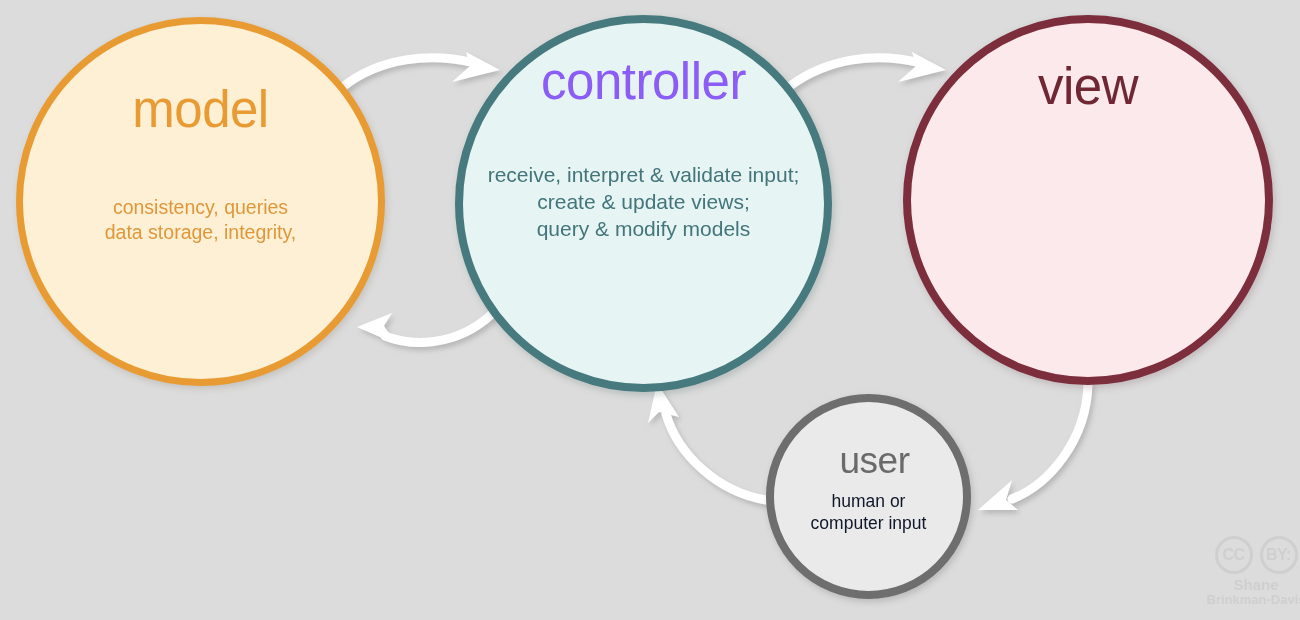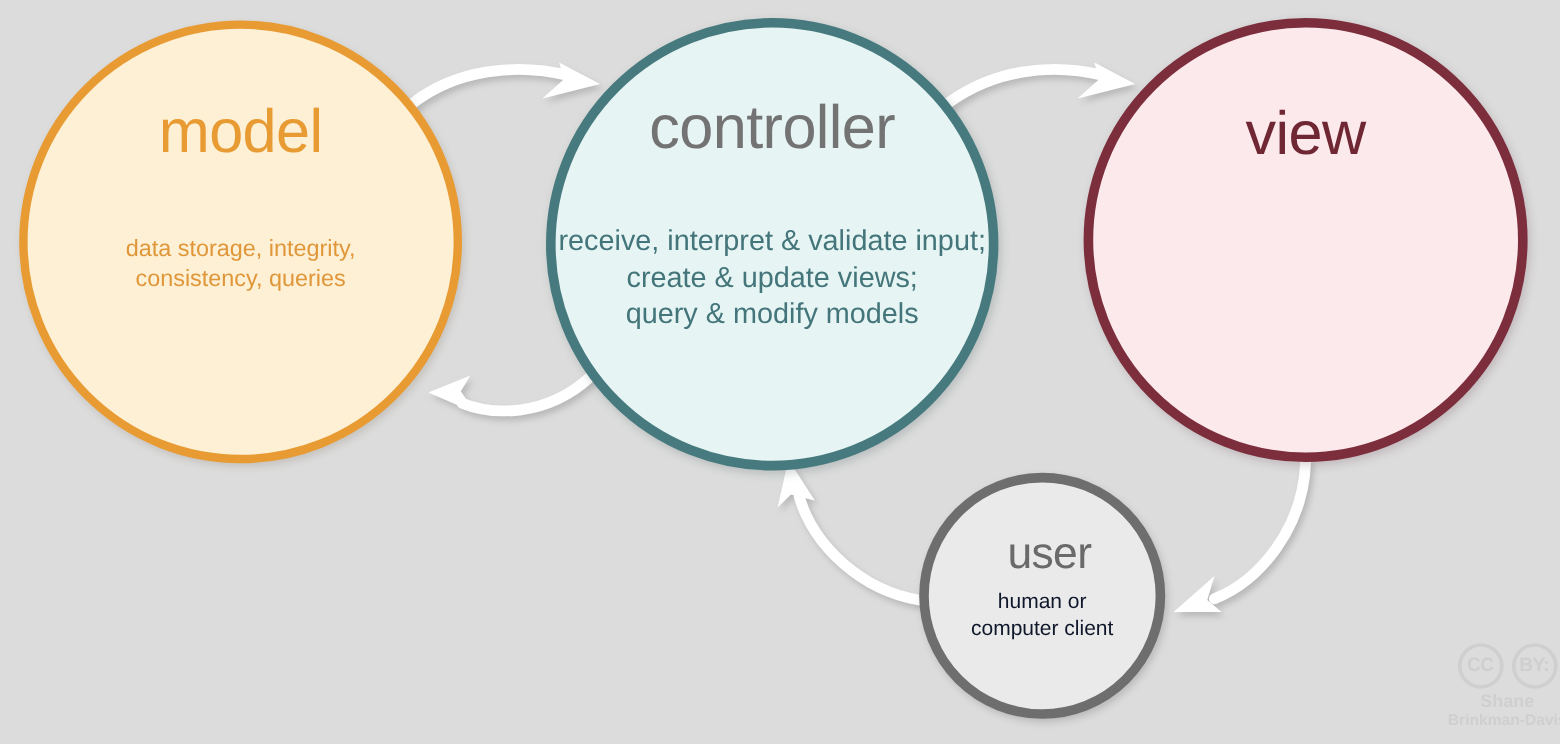--- a/index.html
+++ b/index.html
@@ -73,44 +73,44 @@
   #node-controller {
     left: 455px;
     top: 15px;
     width: 377px;
     height: 377px;
     background: #e6f4f3;
     border: 8px solid #477a7e;
     box-shadow: 2px 3px 7px rgba(80,100,100,0.25);
   }
   #node-controller .title {
-    color: #737373;
+    color: #8b5cf6;
     font-size: 51px;
-    margin-top: 57px;
+    margin-top: 33px;
   }
   #node-controller .desc {
     color: #43757a;
-    font-size: 24px;
+    font-size: 21px;
     margin-top: 55px;
   }
 
   
   #node-view {
     left: 903px;
     top: 15px;
     width: 370px;
     height: 370px;
     background: #fbe9ec;
     border: 8px solid #7c2e3c;
     box-shadow: 2px 3px 7px rgba(110,80,90,0.25);
   }
   #node-view .title {
     color: #6f2733;
     font-size: 51px;
-    margin-top: 62px;
+    margin-top: 38px;
   }
   #node-view .desc {
     color: #722935;
     font-size: 19.5px;
     margin-top: 76px;
   }
 
   
   #node-user {
     left: 766px;
@@ -204,43 +204,43 @@
 
     <g filter="url(#arrowShadow)">
       <path d="M 766 500 C 718 492 678 455 666 414" fill="none" stroke="#ffffff" stroke-width="9" stroke-linecap="round"></path>
       <path d="M 657 383 L 648 423 L 659 412 L 679 417 Z" fill="#ffffff"></path>
     </g>
   </svg>
 
   <div class="node" id="node-model">
     <div class="title">model</div>
     <div class="desc">
+      <div>consistency, queries</div>
       <div>data storage, integrity,</div>
-      <div>consistency, queries</div>
     </div>
   </div>
 
   <div class="node" id="node-controller">
     <div class="title">controller</div>
     <div class="desc">
       <div>receive, interpret &amp; validate input;</div>
       <div>create &amp; update views;</div>
       <div>query &amp; modify models</div>
     </div>
   </div>
 
   <div class="node" id="node-view">
     <div class="title">view</div>
   </div>
 
   <div class="node" id="node-user">
     <div class="title">user</div>
     <div class="desc">
       <div>human or</div>
-      <div>computer client</div>
+      <div>computer input</div>
     </div>
   </div>
 
   <div id="attribution">
     <div class="cc-badges">
       <div class="cc-circle">CC</div>
       <div class="cc-circle">BY:</div>
     </div>
     <div class="credit">
       <span class="l1">Shane</span>

